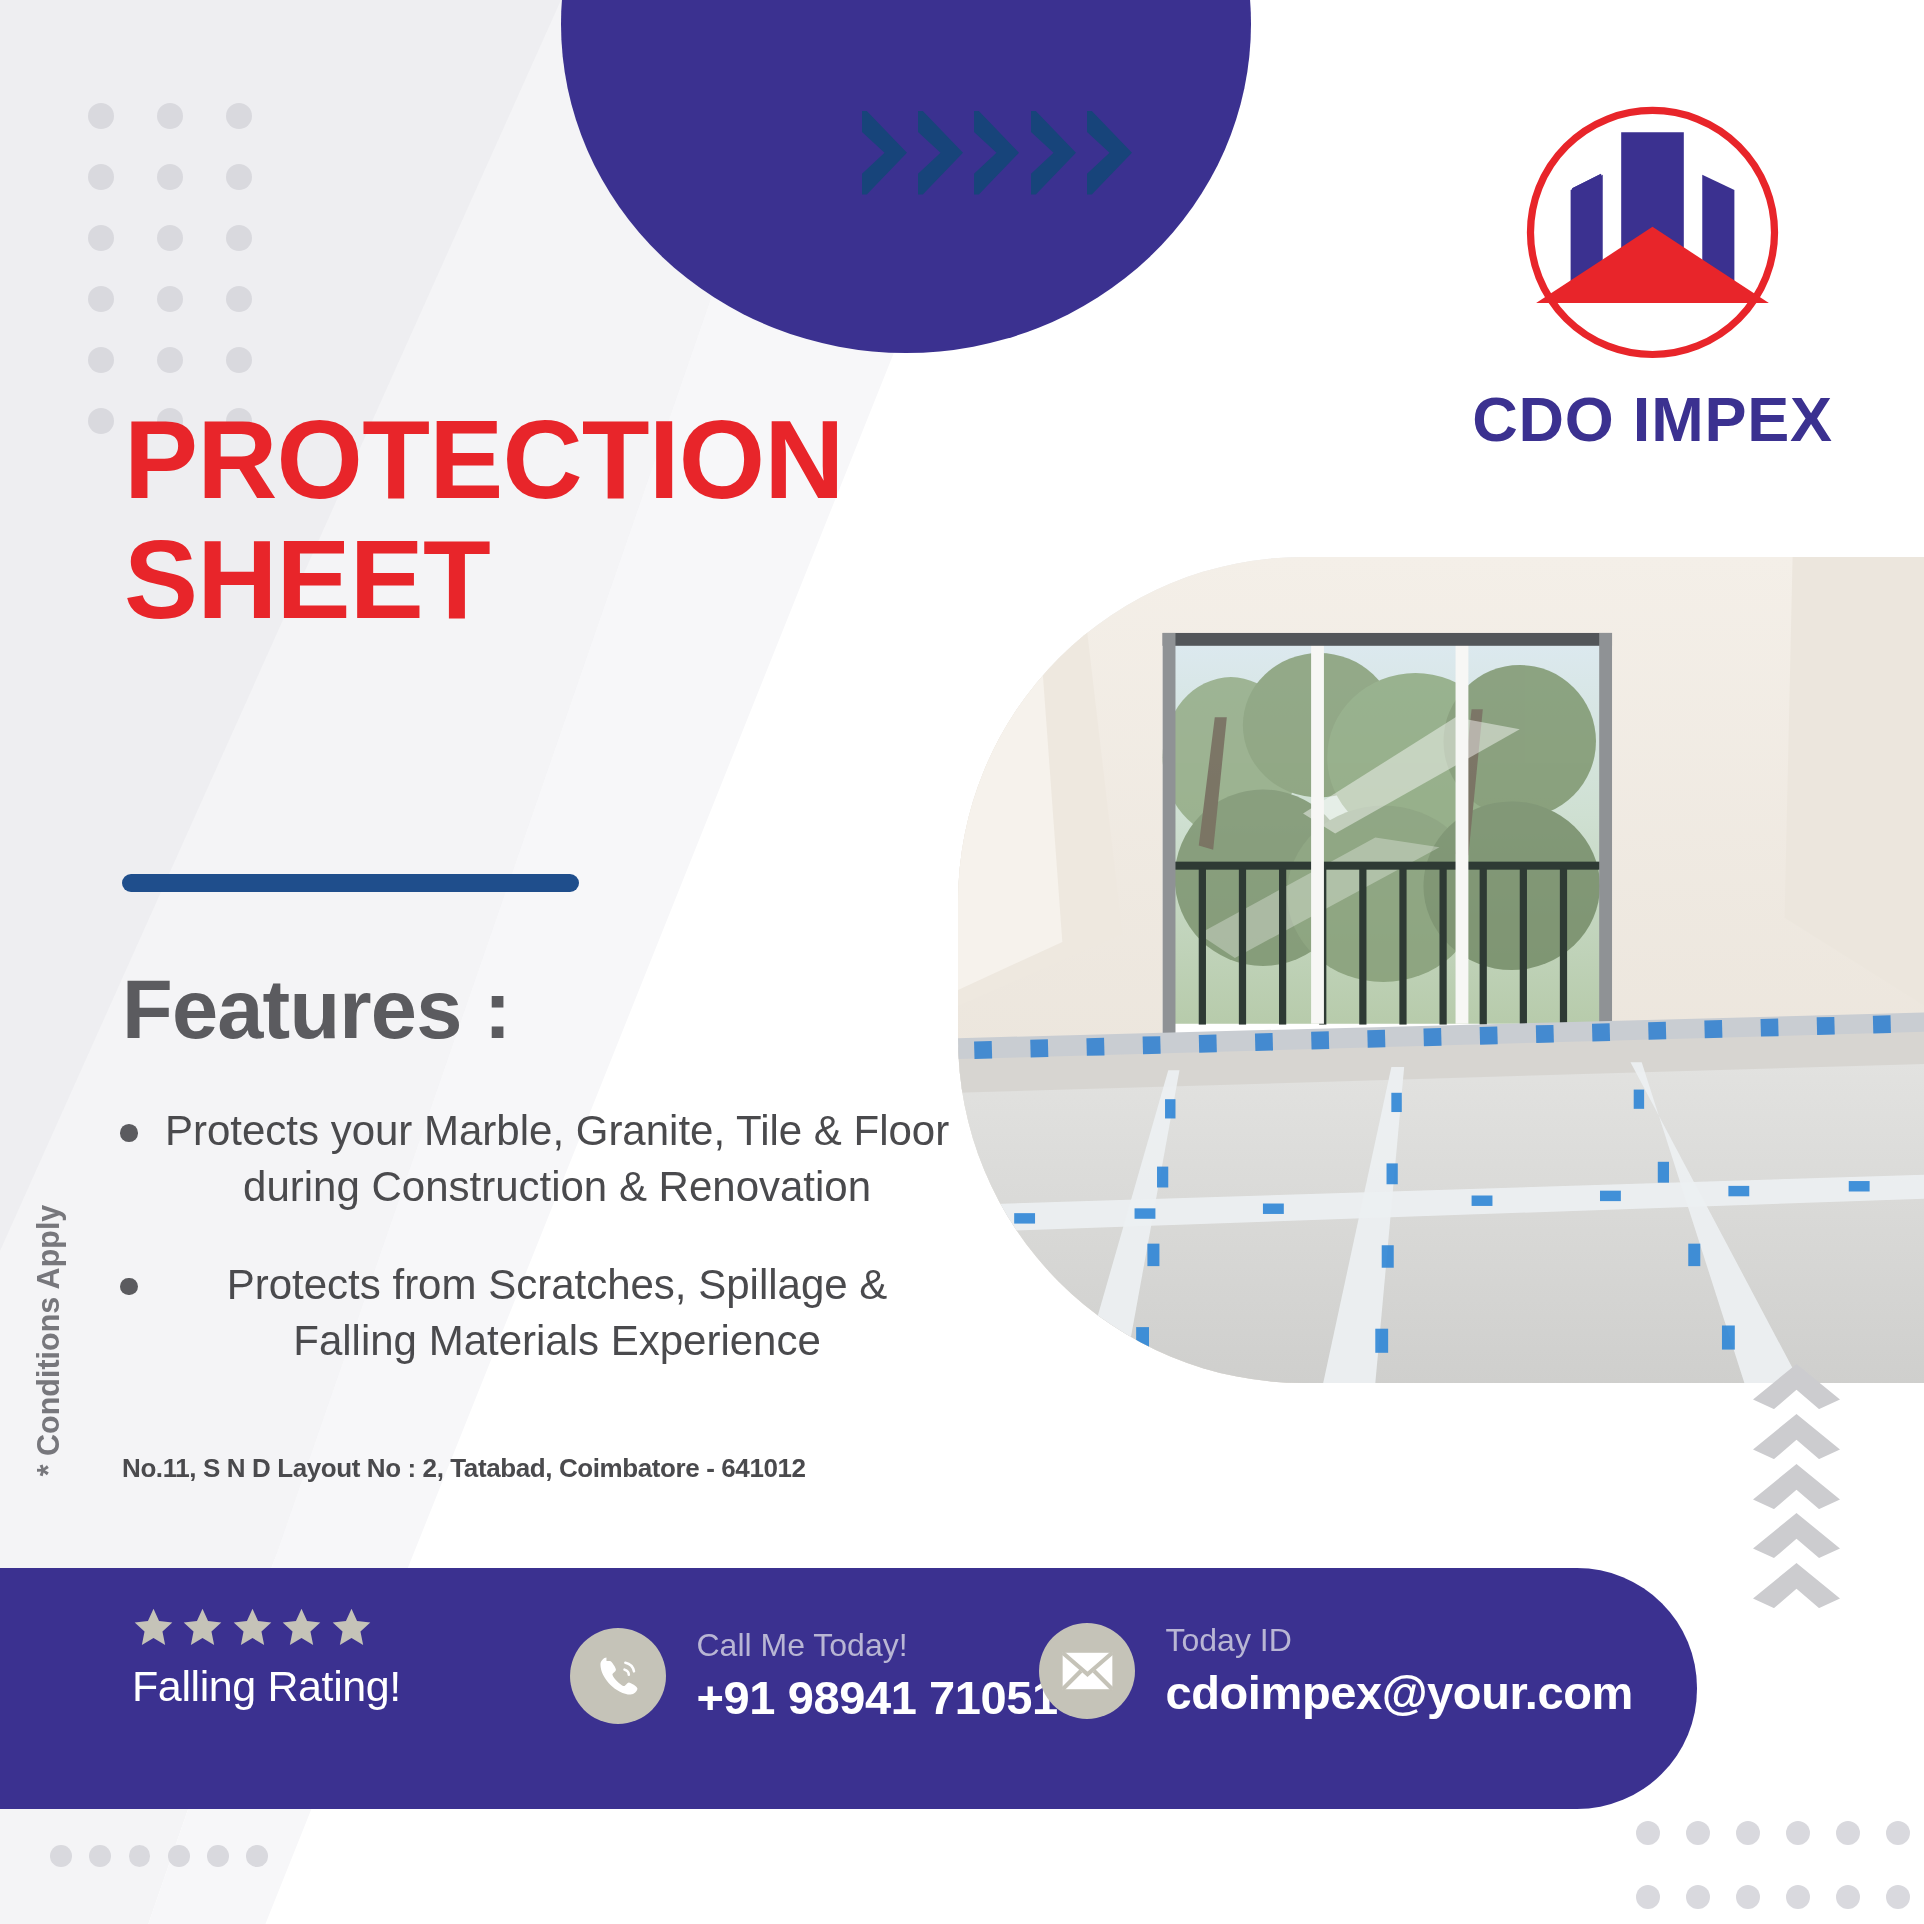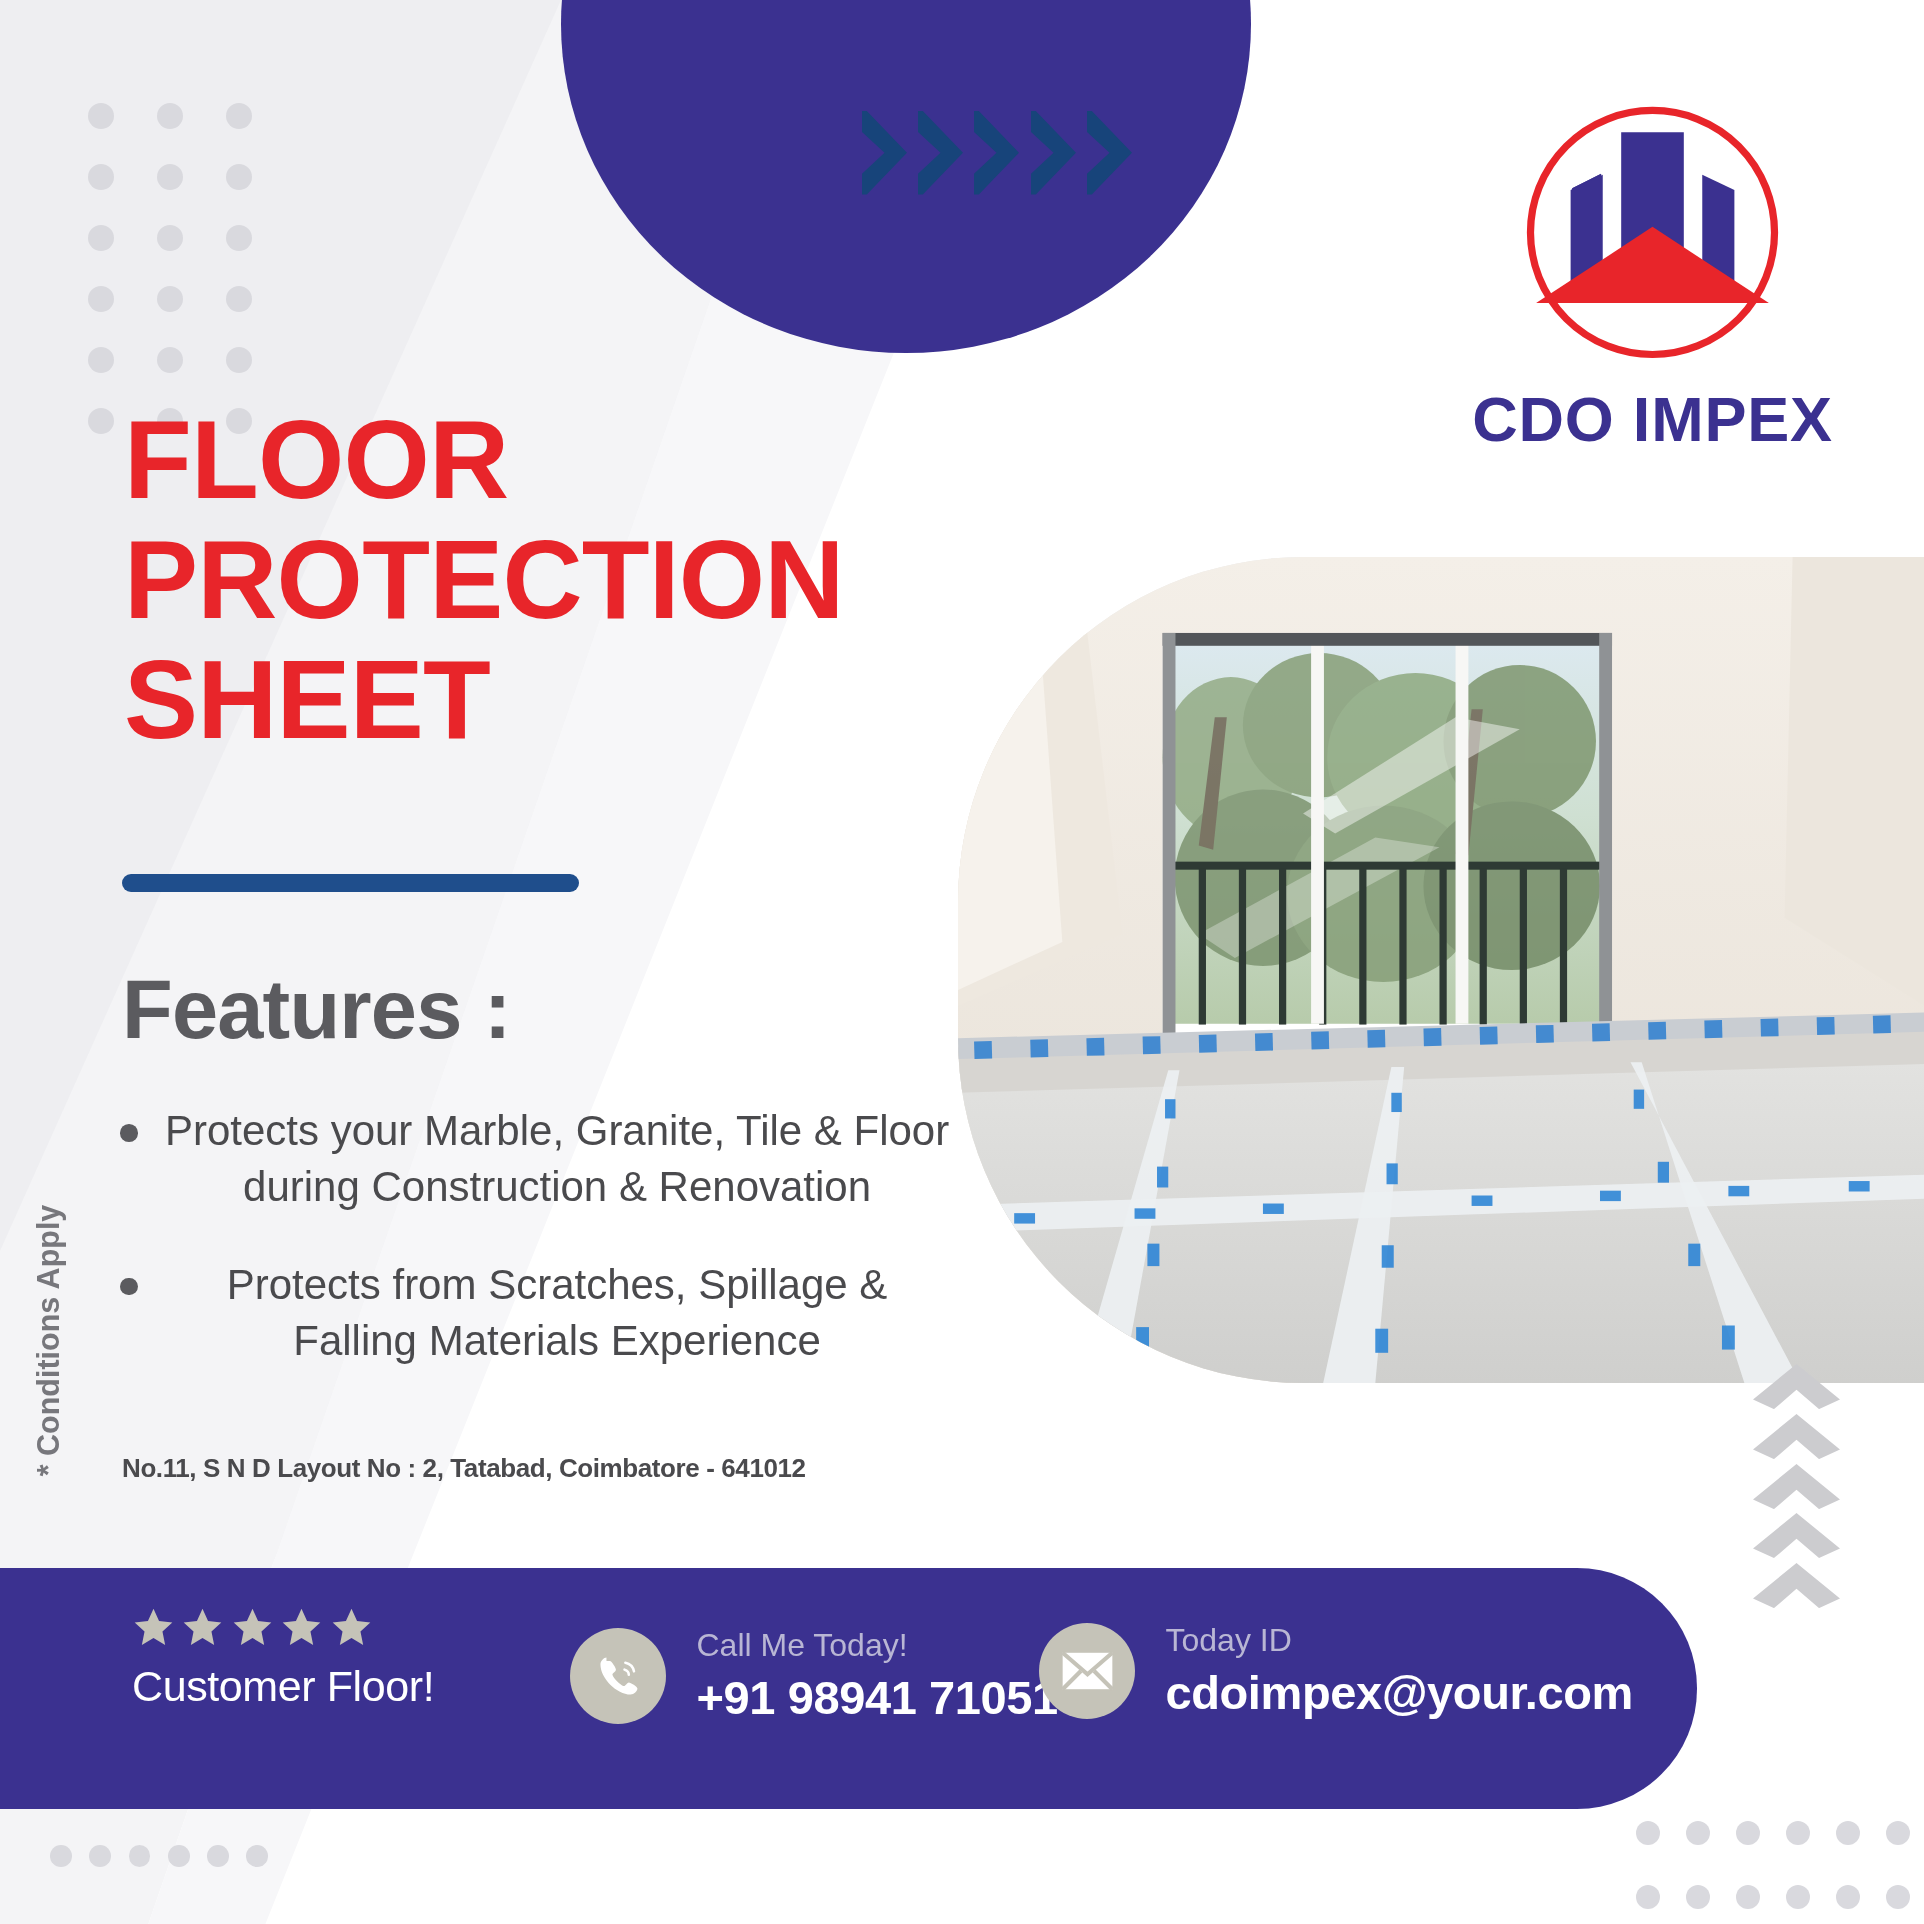--- a/index.html
+++ b/index.html
@@ -356,21 +356,20 @@
         <polygon points="78 112 118 93 118 243 78 243" fill="#3b3190"></polygon>
         <polygon points="242 93 282 112 282 243 242 243" fill="#3b3190"></polygon>
         <polygon points="141 40 219 40 219 197 180 168 141 197" fill="#3b3190"></polygon>
         <polygon points="180 158 325 253 35 253" fill="#e8252a"></polygon>
       </svg>
     </div>
     <div class="logo-name">CDO IMPEX</div>
   </div>
 
   <div class="headline">
-    <div class="line">FLOOR</div>
     <div class="line">PROTECTION</div>
     <div class="line">SHEET</div>
   </div>
   <div class="divider"></div>
 
   <div class="features-title">Features :</div>
   <div class="feature-list">
     <div class="feature-item">
       <span class="bullet"></span>
       <span class="feature-text">Protects your Marble, Granite, Tile &amp; Floor during Construction &amp; Renovation</span>
@@ -554,21 +553,21 @@
             <svg viewBox="0 0 24 24" width="43" height="43">
                 <path d="M12 1.5l3.1 6.9 7.4.8-5.5 5.1 1.5 7.4L12 17.9 5.5 21.7 7 14.3 1.5 9.2l7.4-.8z" fill="#c5c3b8"></path>
               </svg>
           </span>
           <span class="star">
             <svg viewBox="0 0 24 24" width="43" height="43">
                 <path d="M12 1.5l3.1 6.9 7.4.8-5.5 5.1 1.5 7.4L12 17.9 5.5 21.7 7 14.3 1.5 9.2l7.4-.8z" fill="#c5c3b8"></path>
               </svg>
           </span>
         </div>
-        <div class="rating-label">Customer Floor!</div>
+        <div class="rating-label">Falling Rating!</div>
       </div>
 
       <div class="contact phone">
         <span class="c-icon">
           <svg viewBox="0 0 64 64" width="55" height="55">
             <path d="M18 10c-3 0-7 4-7 8 0 16 19 35 35 35 4 0 8-4 8-7 0-2-8-7-10-7-2 0-3 3-5 4-3 1-15-11-14-14 1-2 4-3 4-5 0-2-5-10-7-10-1 0-2 0-4 0z" fill="#ffffff"></path>
             <path d="M40 16c5 1 9 5 10 10" fill="none" stroke="#ffffff" stroke-width="3" stroke-linecap="round"></path>
             <path d="M39 24c3 1 5 3 5 6" fill="none" stroke="#ffffff" stroke-width="3" stroke-linecap="round"></path>
           </svg>
         </span>

